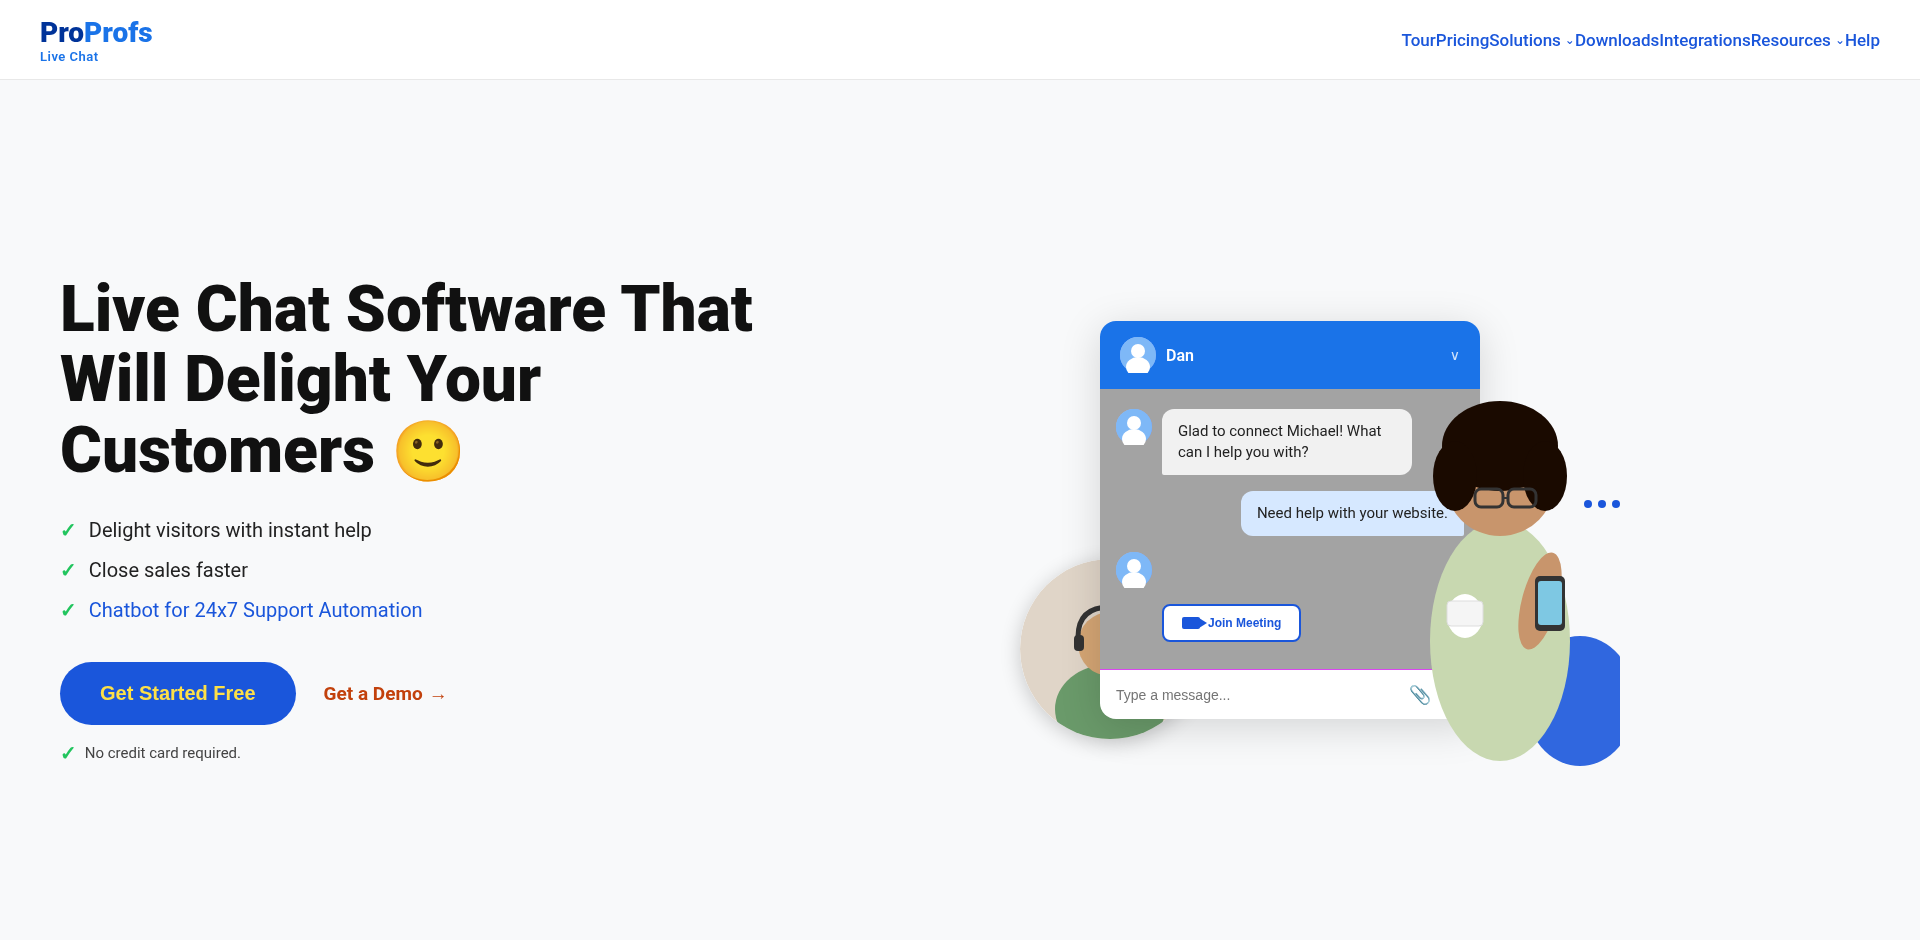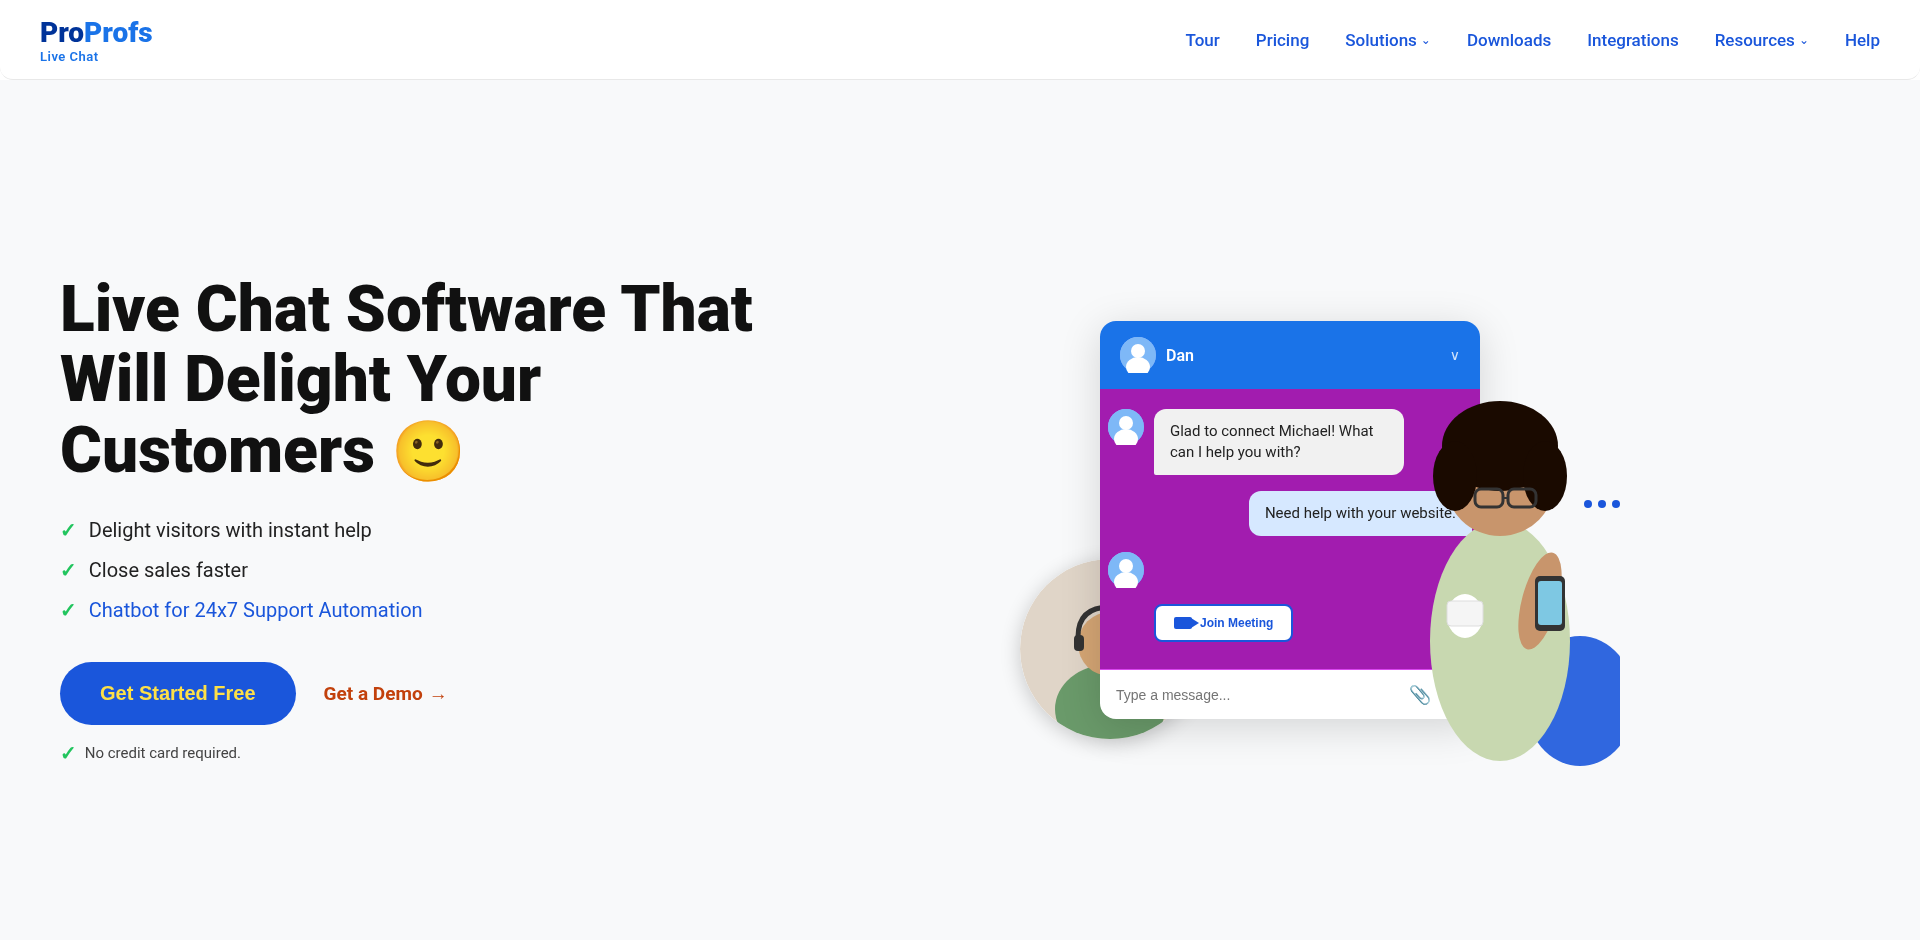--- a/index.html
+++ b/index.html
@@ -6,38 +6,36 @@
     body { font-family: -apple-system, BlinkMacSystemFont, 'Segoe UI', Roboto, sans-serif; background: #fff; overflow-x: hidden; }
 
     
     .navbar {
       display: flex;
       align-items: center;
       padding: 0 40px;
       height: 80px;
       border-bottom: 1px solid #e8e8e8;
       background: #fff;
-      border-radius: 13px;
     }
     .logo-area {
       display: flex;
       flex-direction: column;
       align-items: flex-start;
       margin-right: auto;
       text-decoration: none;
     }
     .logo-pro { font-size: 28px; font-weight: 900; }
     .logo-pro .pro { color: #003399; }
     .logo-pro .profs { color: #1a73e8; }
     .logo-sub { font-size: 13px; color: #1a73e8; font-weight: 600; letter-spacing: 0.5px; }
 
     .nav-links {
       display: flex;
       align-items: center;
-      gap: 36px;
       list-style: none;
     }
     .nav-links li a {
       text-decoration: none;
       color: #1a56db;
       font-size: 17px;
       font-weight: 500;
       display: flex;
       align-items: center;
       gap: 4px;
@@ -171,22 +169,22 @@
       display: flex;
       align-items: center;
       justify-content: center;
       font-size: 18px;
     }
 
     .agent-name { font-size: 16px; font-weight: 600; }
     .chevron-down { font-size: 14px; color: rgba(255,255,255,0.8); }
 
     .chat-messages {
-      padding: 20px 8px;
-      background: #a21caf;
+      padding: 20px 16px;
+      background: #a3a3a3;
       min-height: 280px;
       display: flex;
       flex-direction: column;
       gap: 16px;
     }
 
     .msg-row {
       display: flex;
       align-items: flex-start;
       gap: 10px;

